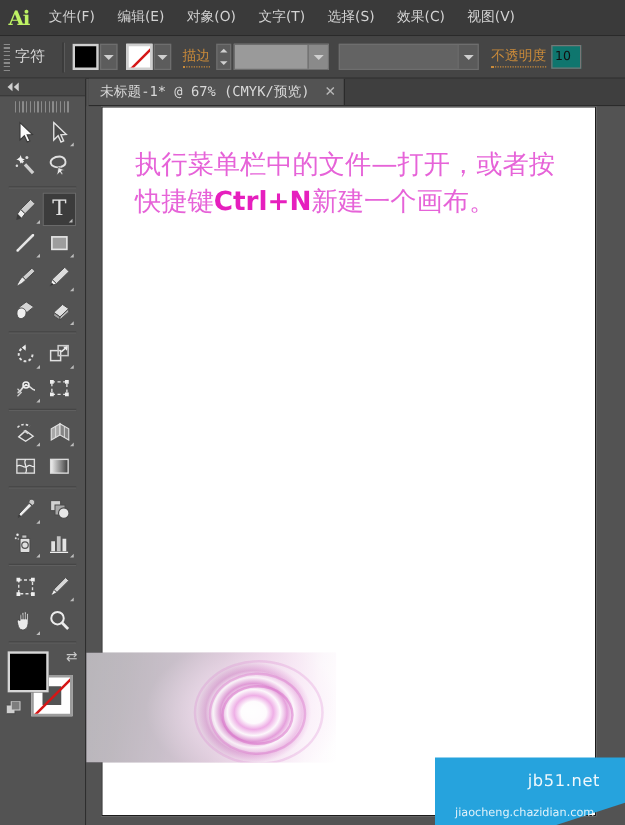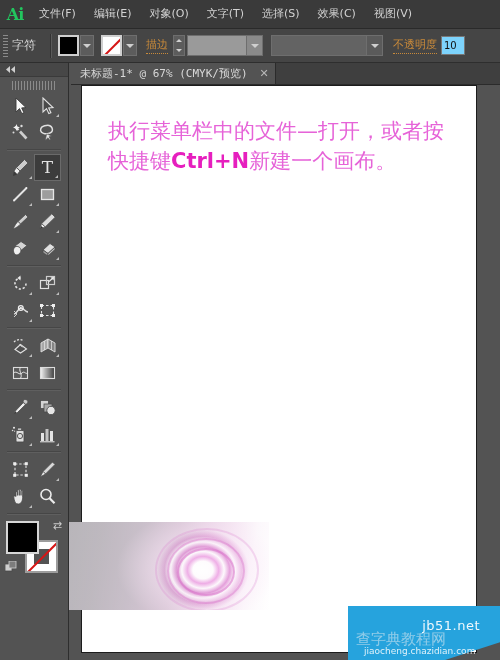--- a/index.html
+++ b/index.html
@@ -31,21 +31,21 @@
     border-bottom: 1px solid #2a2a2a;
     display: flex;
     align-items: center;
     overflow: hidden;
   }
   #ai-logo {
     width: 30px; height: 28px;
     display: flex; align-items: center; justify-content: center;
     font-weight: bold;
     font-size: 16px;
-    color: #22c55e;
+    color: #bef264;
     font-family: "DejaVu Serif", "Liberation Serif", serif;
     letter-spacing: -1px;
     flex: none;
   }
   .menu-item {
     color: #d2d2d2;
     font-size: 11px;
     padding: 4px 9px 5px 9px;
     white-space: nowrap;
     flex: none;
@@ -186,21 +186,21 @@
     color: #c98a3a;
     font-size: 11px;
     border-bottom: 1px dotted #c98a3a;
     margin: 0 4px 0 10px;
     padding-bottom: 1px;
     white-space: nowrap;
     flex: none;
   }
   #opacity-field {
     width: 24px; height: 19px;
-    background: #7dd3fc;
+    background: #0f766e;
     border: 1px solid #777;
     box-sizing: border-box;
     color: #111;
     font-size: 10px;
     display: flex; align-items: center;
     padding-left: 2px;
     overflow: hidden;
     flex: none;
   }
 
@@ -785,18 +785,17 @@
       <div class="bg"></div>
       <div class="ring2"></div>
       <div class="ring1"></div>
       <div class="ring3"></div>
       <div class="core"></div>
     </div>
   </div>
 
   <div id="watermark">
     <div id="wm-band"></div>
-    <div id="wm-cn">查字典教程网</div>
     <div id="wm-jb">jb51.net</div>
     <div id="wm-url">jiaocheng.chazidian.com</div>
   </div>
 
 </div>
 
 </body></html>

